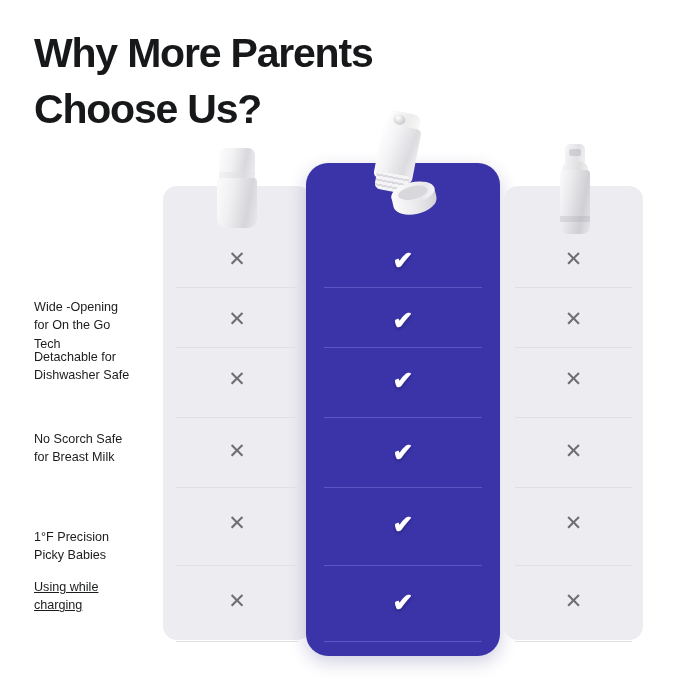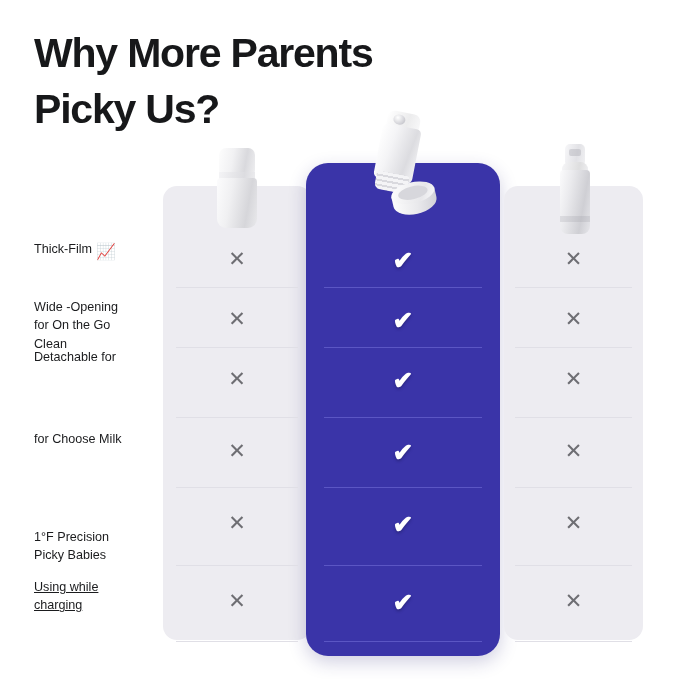--- a/index.html
+++ b/index.html
@@ -147,21 +147,21 @@
   .div-line.side-r{left:515px;width:117px;background:#e0dfe6;}
   .div-line.center{left:324px;width:158px;background:#5b56c4;}
 </style>
 </head>
 <body>
 
 <div class="stage">
 
   <div class="headline">
     <span>Why More Parents</span>
-    <span class="l2">Picky Us?</span>
+    <span class="l2">Choose Us?</span>
   </div>
 
   <div class="panel left"></div>
   <div class="center-card"></div>
   <div class="panel right"></div>
 
   <div class="product tumbler">
     <div class="lid"></div>
     <div class="neck"></div>
     <div class="body"></div>
@@ -180,50 +180,51 @@
 
   <div class="product flask">
     <div class="cap"></div>
     <div class="shoulder"></div>
     <div class="body"></div>
     <div class="band"></div>
   </div>
 
   <div id="rows">
       <div class="label" style="top: 240px;">
-        <div>Thick-Film<span class="emoji">📈</span></div>
       </div>
       <div class="mark cross l" style="top: 248px;">✕</div>
       <div class="mark check" style="top: 248px;">✔</div>
       <div class="mark cross r" style="top: 248px;">✕</div>
       <div class="div-line side-l" style="top: 287px;"></div>
       <div class="div-line center" style="top: 287px;"></div>
       <div class="div-line side-r" style="top: 287px;"></div>
       <div class="label" style="top: 298px;">
         <div>Wide -Opening</div>
         <div>for On the Go</div>
-        <div>Clean</div>
+        <div>Tech</div>
       </div>
       <div class="mark cross l" style="top: 308px;">✕</div>
       <div class="mark check" style="top: 308px;">✔</div>
       <div class="mark cross r" style="top: 308px;">✕</div>
       <div class="div-line side-l" style="top: 347px;"></div>
       <div class="div-line center" style="top: 347px;"></div>
       <div class="div-line side-r" style="top: 347px;"></div>
       <div class="label" style="top: 348px;">
         <div>Detachable for</div>
+        <div>Dishwasher Safe</div>
       </div>
       <div class="mark cross l" style="top: 368px;">✕</div>
       <div class="mark check" style="top: 368px;">✔</div>
       <div class="mark cross r" style="top: 368px;">✕</div>
       <div class="div-line side-l" style="top: 417px;"></div>
       <div class="div-line center" style="top: 417px;"></div>
       <div class="div-line side-r" style="top: 417px;"></div>
       <div class="label" style="top: 430px;">
-        <div>for Choose Milk</div>
+        <div>No Scorch Safe</div>
+        <div>for Breast Milk</div>
       </div>
       <div class="mark cross l" style="top: 440px;">✕</div>
       <div class="mark check" style="top: 440px;">✔</div>
       <div class="mark cross r" style="top: 440px;">✕</div>
       <div class="div-line side-l" style="top: 487px;"></div>
       <div class="div-line center" style="top: 487px;"></div>
       <div class="div-line side-r" style="top: 487px;"></div>
       <div class="label" style="top: 528px;">
         <div>1°F Precision</div>
         <div>Picky Babies</div>

